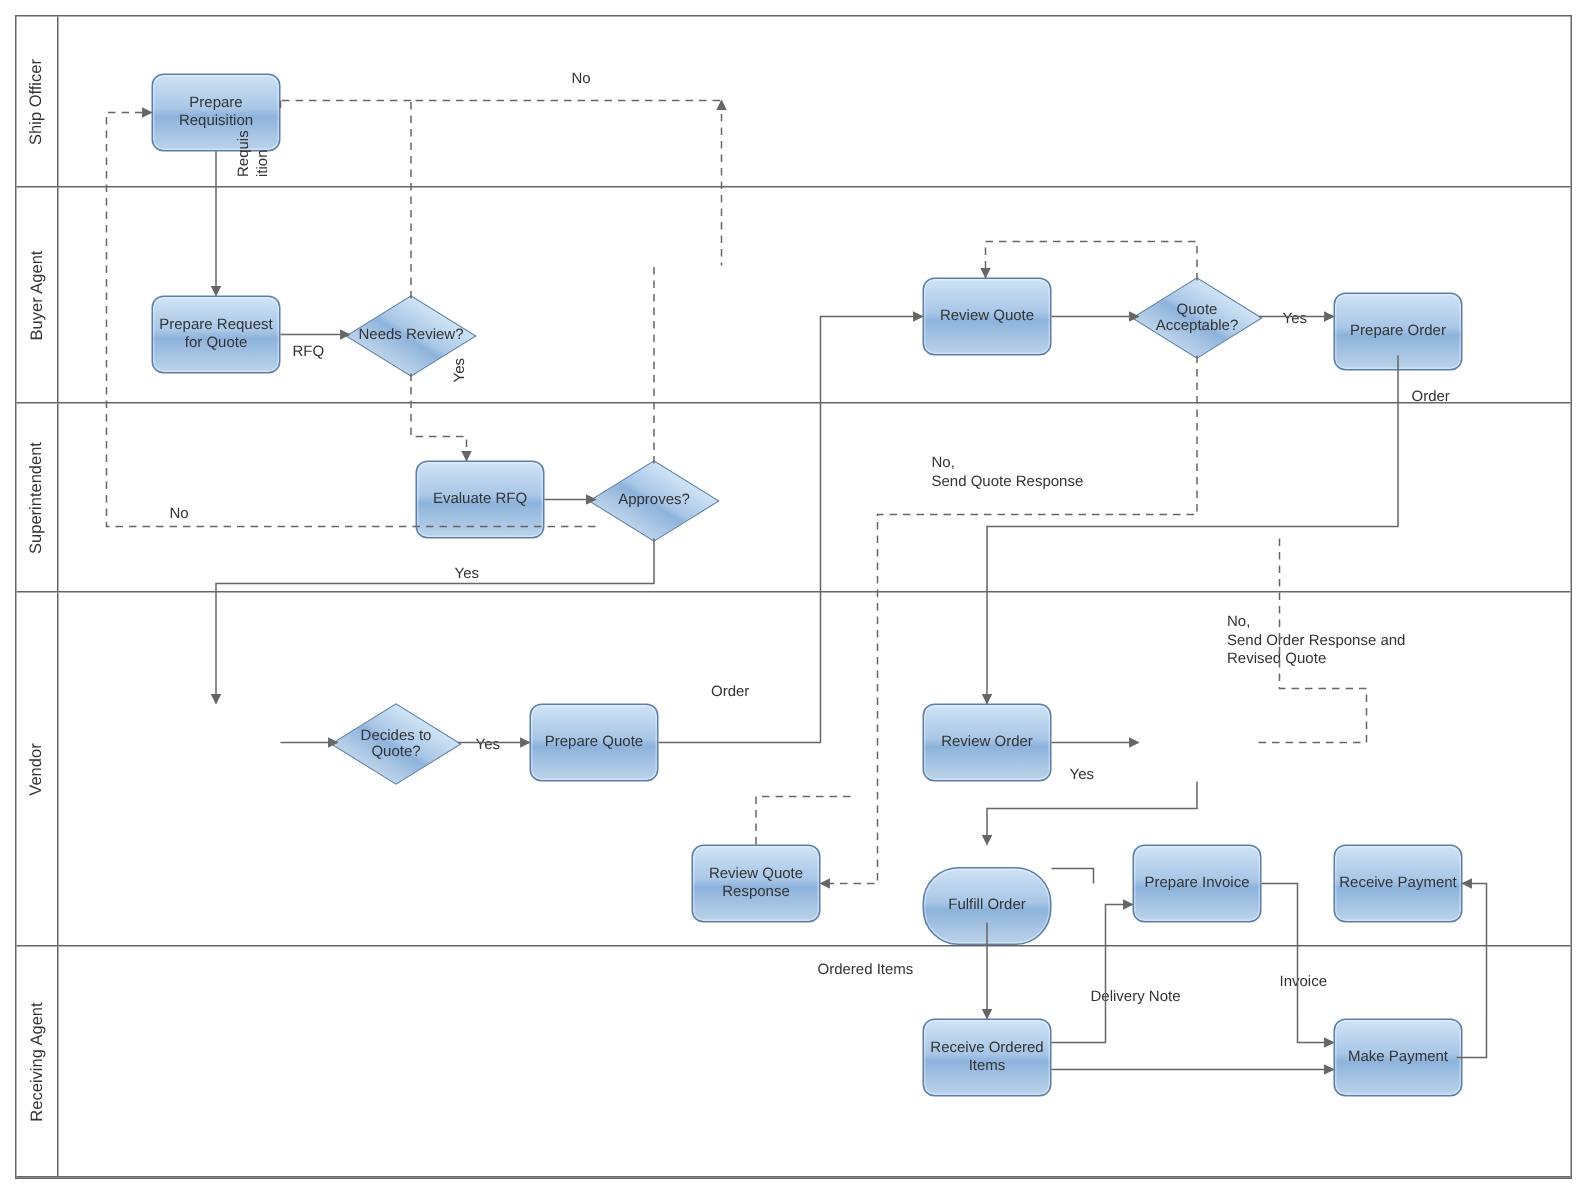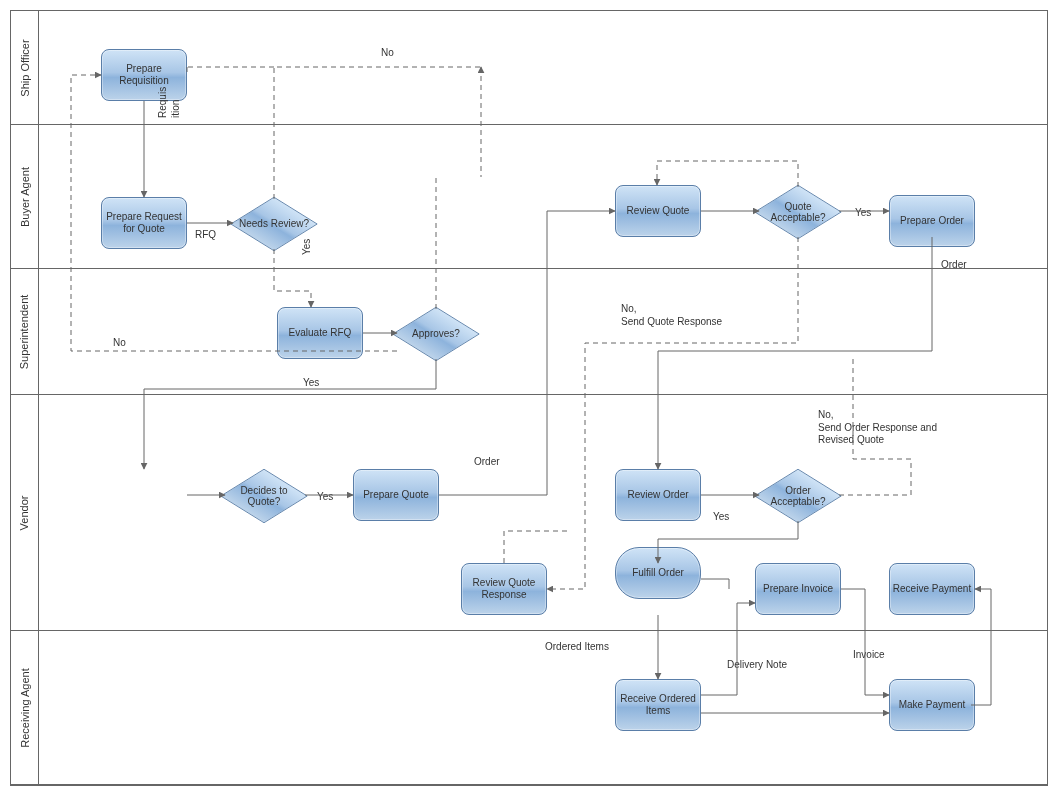--- a/index.html
+++ b/index.html
@@ -157,27 +157,23 @@
     <div class="dlabel">Approves?</div>
   </div>
 
   <div class="decision" style="left:210px; top:458px;">
     <div class="diamond"></div>
     <div class="dlabel">Decides to Quote?</div>
   </div>
   <div class="node process" style="left:342px; top:458px;">Prepare Quote</div>
 
   <div class="node process" style="left:604px; top:458px;">Review Order</div>
-  <div class="decision" style="left:744px; top:458px;">
-    <div class="diamond"></div>
-    <div class="dlabel">Order Acceptable?</div>
-  </div>
 
   <div class="node process" style="left:450px; top:552px;">Review Quote Response</div>
-  <div class="node process" style="left:604px; top:536px;border-radius:24px;">Fulfill Order</div>
+  <div class="node process" style="left:604px; top:567px;border-radius:24px;">Fulfill Order</div>
   <div class="node process" style="left:744px; top:552px;">Prepare Invoice</div>
   <div class="node process" style="left:604px; top:668px;">Receive Ordered Items</div>
 
   <div class="node process" style="left:878px; top:552px;">Receive Payment</div>
   <div class="node process" style="left:878px; top:668px;">Make Payment</div>
 
   <div class="edge-label" style="left:146px; top:107px; transform: rotate(-90deg); transform-origin:left top;">Requis
 ition</div>
   <div class="edge-label" style="left:184px; top:218px;">RFQ</div>
   <div class="edge-label" style="left:290px; top:244px; transform: rotate(-90deg); transform-origin:left top;">Yes</div>

